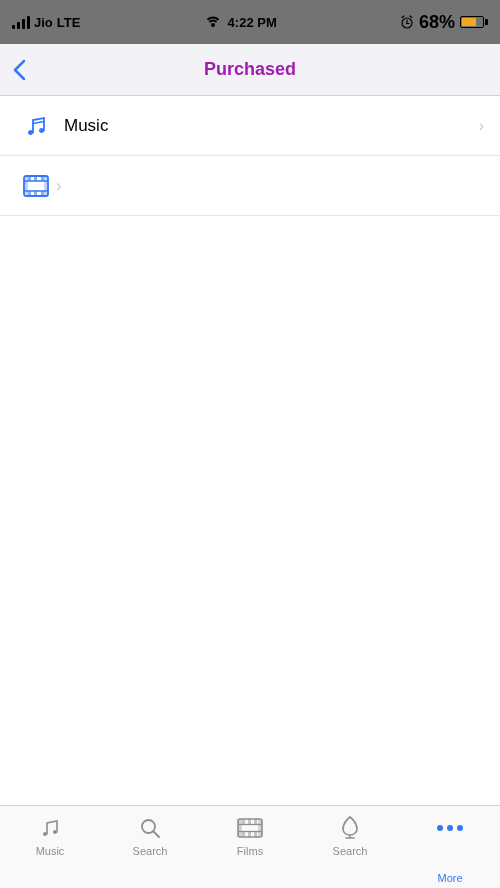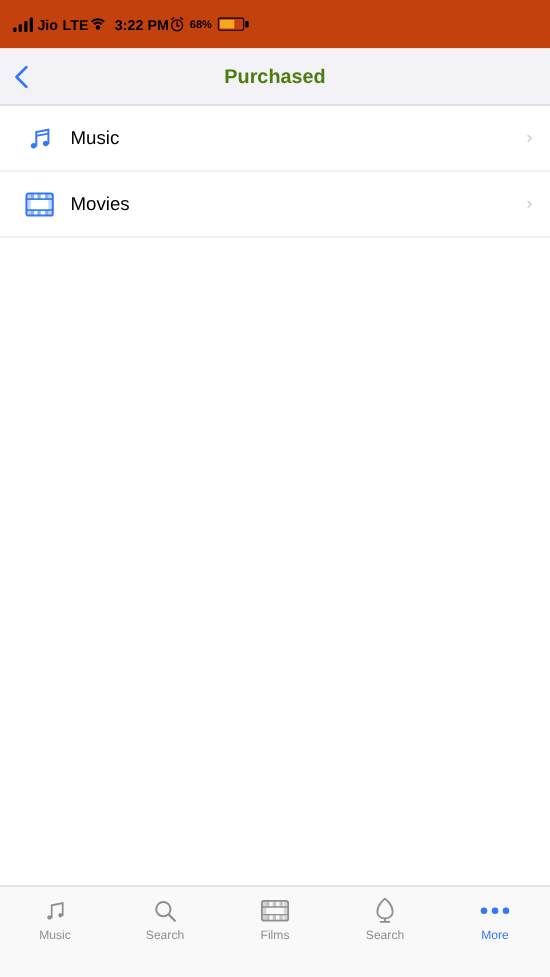--- a/index.html
+++ b/index.html
@@ -10,23 +10,24 @@
       font-family: -apple-system, 'Helvetica Neue', Arial, sans-serif;
       background: #fff;
       overflow: hidden;
       position: relative;
     }
 
     
     .status-bar {
       width: 100%;
       height: 44px;
-      background: #c2410c;
-      display: flex;
-      align-items: center;
+      background: #737373;
+      display: flex;
+      align-items: center;
+      justify-content: space-between;
       padding: 0 12px;
       font-size: 13px;
       font-weight: 600;
     }
     .status-left {
       display: flex;
       align-items: center;
       gap: 4px;
     }
     .signal-bars {
@@ -42,21 +43,21 @@
     }
     .status-center {
       display: flex;
       align-items: center;
       gap: 6px;
     }
     .status-right {
       display: flex;
       align-items: center;
       gap: 5px;
-      font-size: 10px;
+      font-size: 18px;
     }
     .battery-icon {
       display: flex;
       align-items: center;
     }
     .battery-body {
       width: 24px;
       height: 12px;
       border: 1.5px solid #000;
       border-radius: 2px;
@@ -96,21 +97,21 @@
       display: flex;
       align-items: center;
       color: #3478f6;
       font-size: 18px;
       cursor: pointer;
       text-decoration: none;
     }
     .nav-title {
       font-size: 18px;
       font-weight: 700;
-      color: #4d7c0f;
+      color: #a21caf;
     }
 
     
     .list-container {
       background: #fff;
       margin-top: 0;
     }
     .list-item {
       display: flex;
       align-items: center;
@@ -178,20 +179,21 @@
       display: flex;
       align-items: center;
       justify-content: center;
     }
     .tab-label {
       font-size: 11px;
       color: #8e8e93;
     }
     .tab-label.active {
       color: #3478f6;
+      margin-top: 27px;
     }
     .tab-dots {
       display: flex;
       gap: 4px;
       align-items: center;
       height: 28px;
     }
     .tab-dot {
       width: 6px;
       height: 6px;
@@ -213,21 +215,21 @@
     <span>Jio</span>
     <span>LTE</span>
   </div>
   <div class="status-center">
 
     <svg width="18" height="14" viewBox="0 0 18 14" fill="none">
       <path d="M9 3.5C10.9 3.5 12.6 4.3 13.8 5.6L15.2 4.2C13.6 2.5 11.4 1.5 9 1.5C6.6 1.5 4.4 2.5 2.8 4.2L4.2 5.6C5.4 4.3 7.1 3.5 9 3.5Z" fill="#000"></path>
       <path d="M9 6.5C10.1 6.5 11.1 6.9 11.8 7.7L13.2 6.3C12.1 5.2 10.6 4.5 9 4.5C7.4 4.5 5.9 5.2 4.8 6.3L6.2 7.7C6.9 6.9 7.9 6.5 9 6.5Z" fill="#000"></path>
       <circle cx="9" cy="10" r="2" fill="#000"></circle>
     </svg>
-    <span>3:22 PM</span>
+    <span>4:22 PM</span>
   </div>
   <div class="status-right">
 
     <svg width="14" height="14" viewBox="0 0 14 14">
       <circle cx="7" cy="8" r="5" stroke="#000" stroke-width="1.2" fill="none"></circle>
       <line x1="7" y1="5" x2="7" y2="8.5" stroke="#000" stroke-width="1.2" stroke-linecap="round"></line>
       <line x1="7" y1="8.5" x2="9" y2="8.5" stroke="#000" stroke-width="1.2" stroke-linecap="round"></line>
       <line x1="2" y1="2.5" x2="4" y2="1" stroke="#000" stroke-width="1.2" stroke-linecap="round"></line>
       <line x1="12" y1="2.5" x2="10" y2="1" stroke="#000" stroke-width="1.2" stroke-linecap="round"></line>
     </svg>
@@ -274,21 +276,20 @@
         <line x1="3" y1="10" x2="27" y2="10" stroke="#3478f6" stroke-width="1.5"></line>
         <line x1="3" y1="20" x2="27" y2="20" stroke="#3478f6" stroke-width="1.5"></line>
         <rect x="7" y="5" width="3" height="5" fill="#3478f6" opacity="0.6"></rect>
         <rect x="13" y="5" width="3" height="5" fill="#3478f6" opacity="0.6"></rect>
         <rect x="20" y="5" width="3" height="5" fill="#3478f6" opacity="0.6"></rect>
         <rect x="7" y="20" width="3" height="5" fill="#3478f6" opacity="0.6"></rect>
         <rect x="13" y="20" width="3" height="5" fill="#3478f6" opacity="0.6"></rect>
         <rect x="20" y="20" width="3" height="5" fill="#3478f6" opacity="0.6"></rect>
       </svg>
     </div>
-    <span class="list-label">Movies</span>
     <span class="list-chevron">›</span>
   </div>
 </div>
 
 <div class="tab-bar">
 
   <div class="tab-item">
     <div class="tab-icon">
       <svg width="24" height="24" viewBox="0 0 24 24" fill="none">
         <path d="M9 18C9 19.1 8.1 20 7 20C5.9 20 5 19.1 5 18C5 16.9 5.9 16 7 16C8.1 16 9 16.9 9 18Z" fill="#8e8e93"></path>

